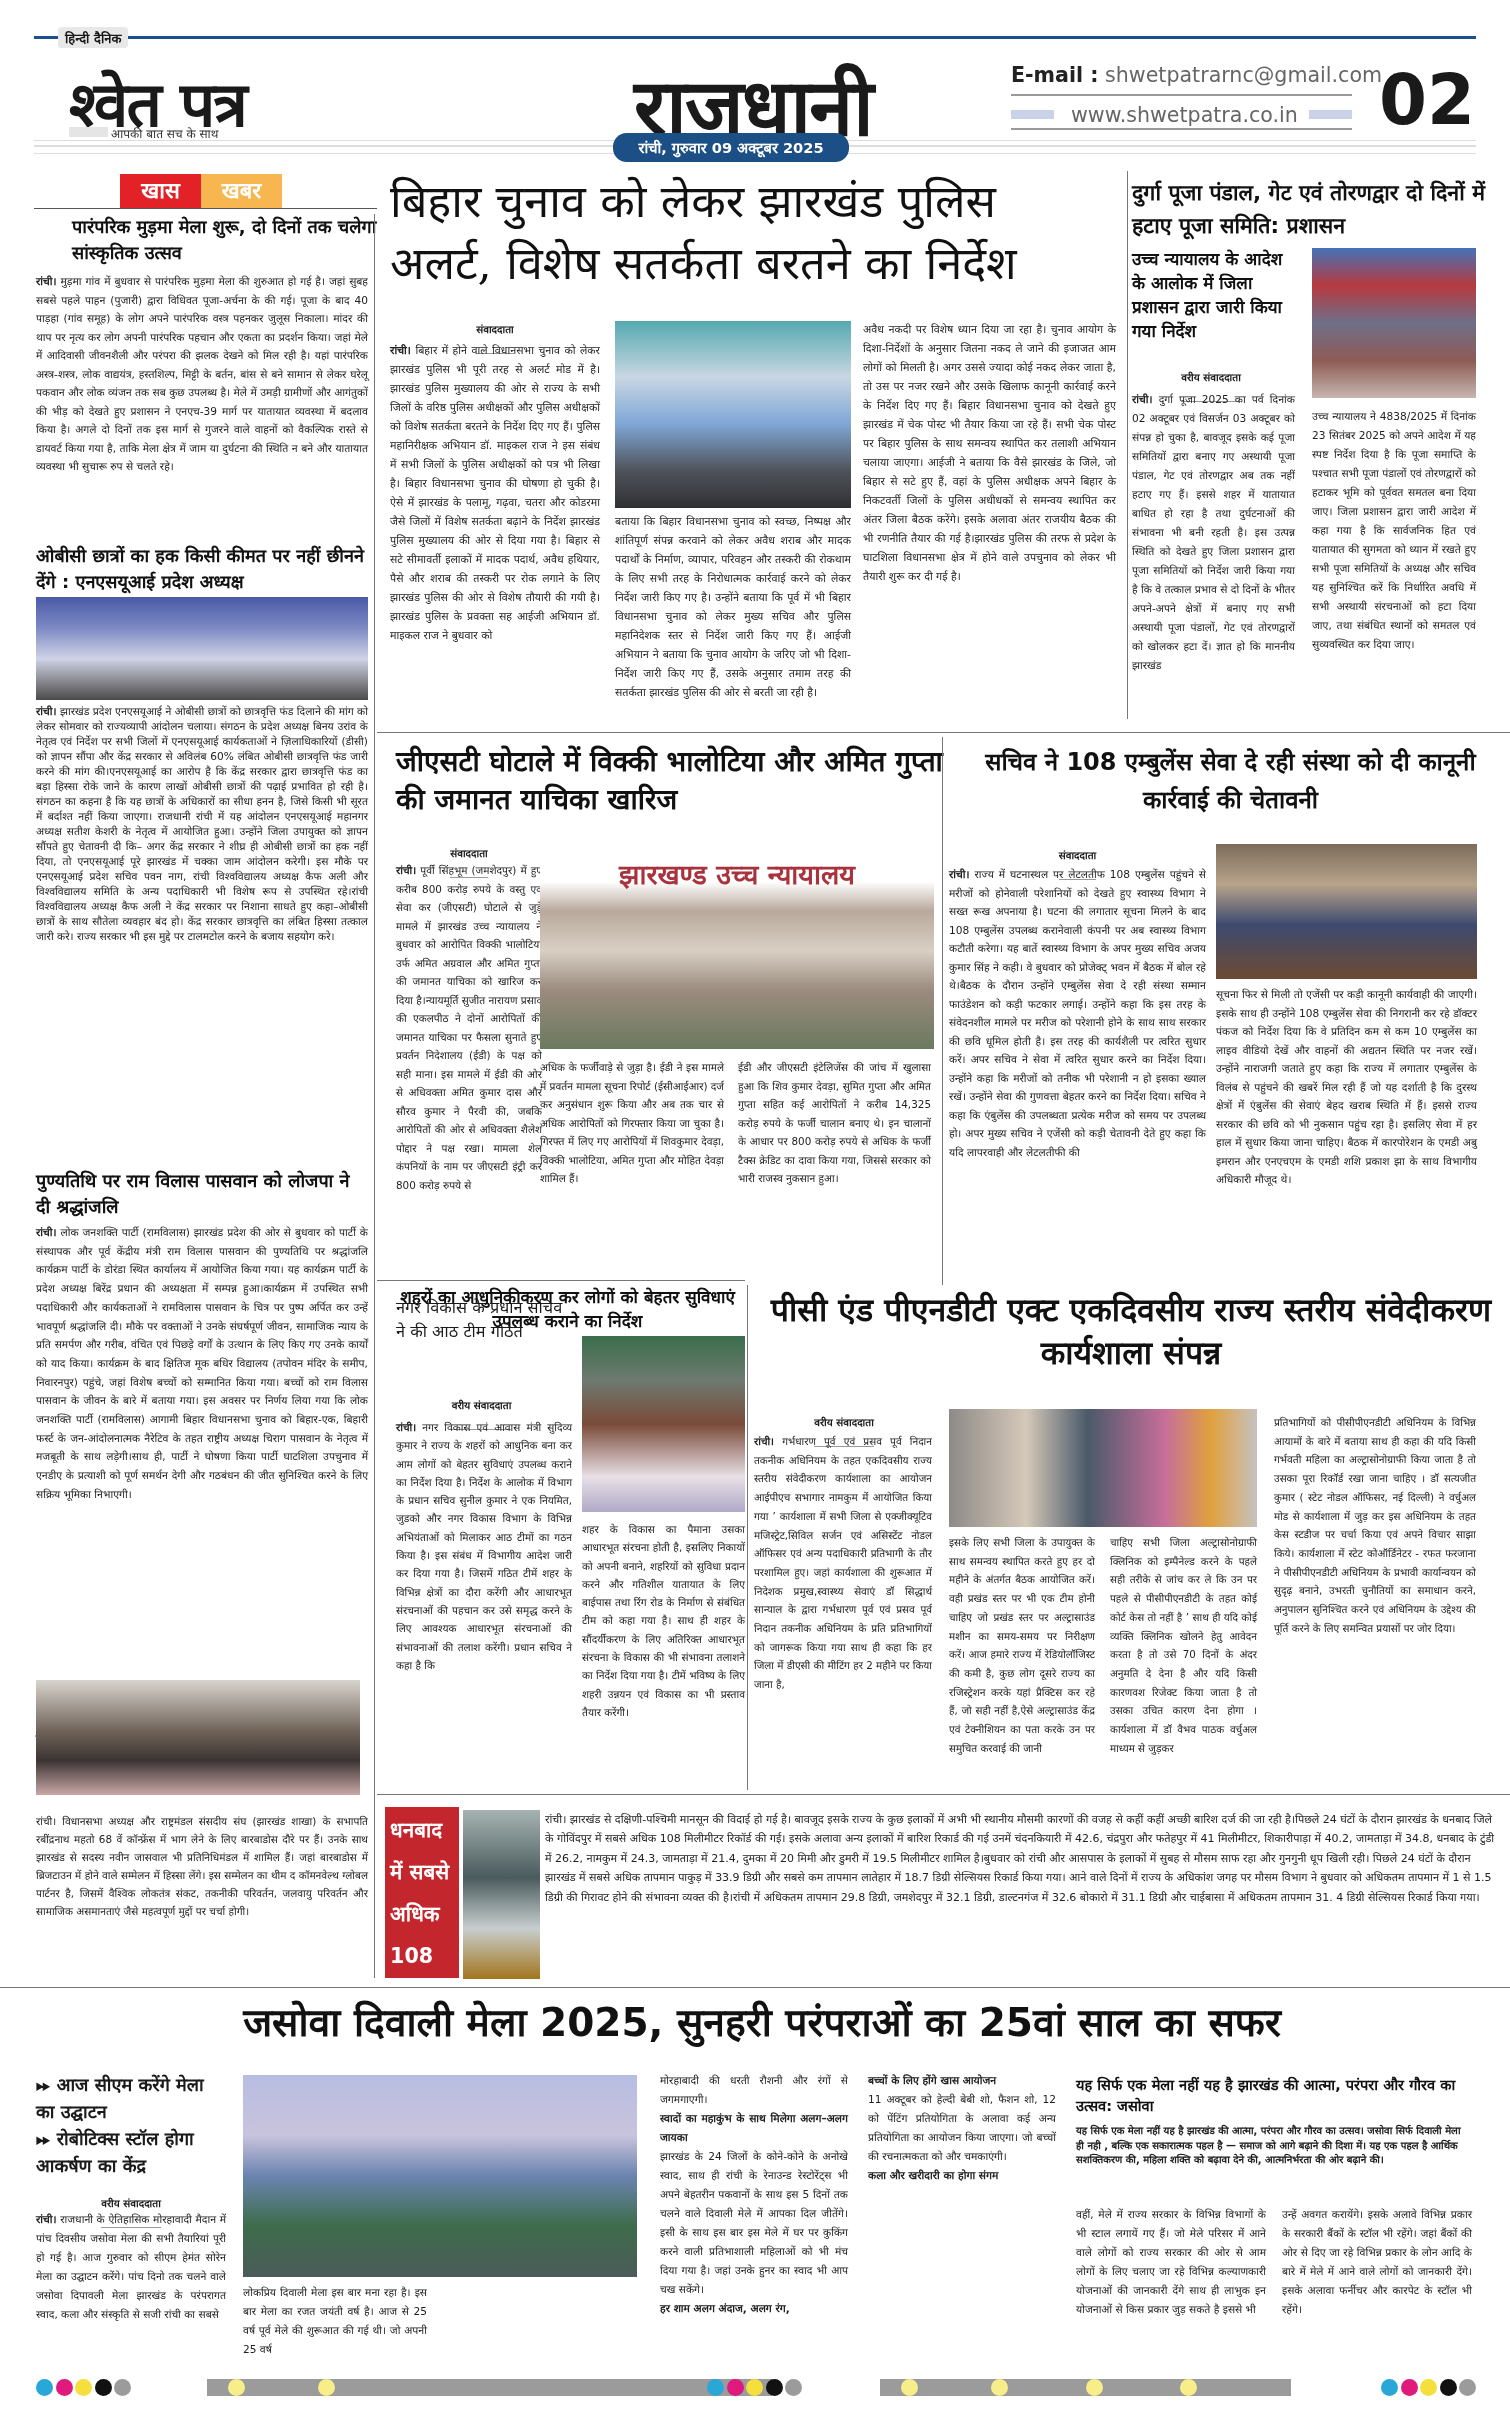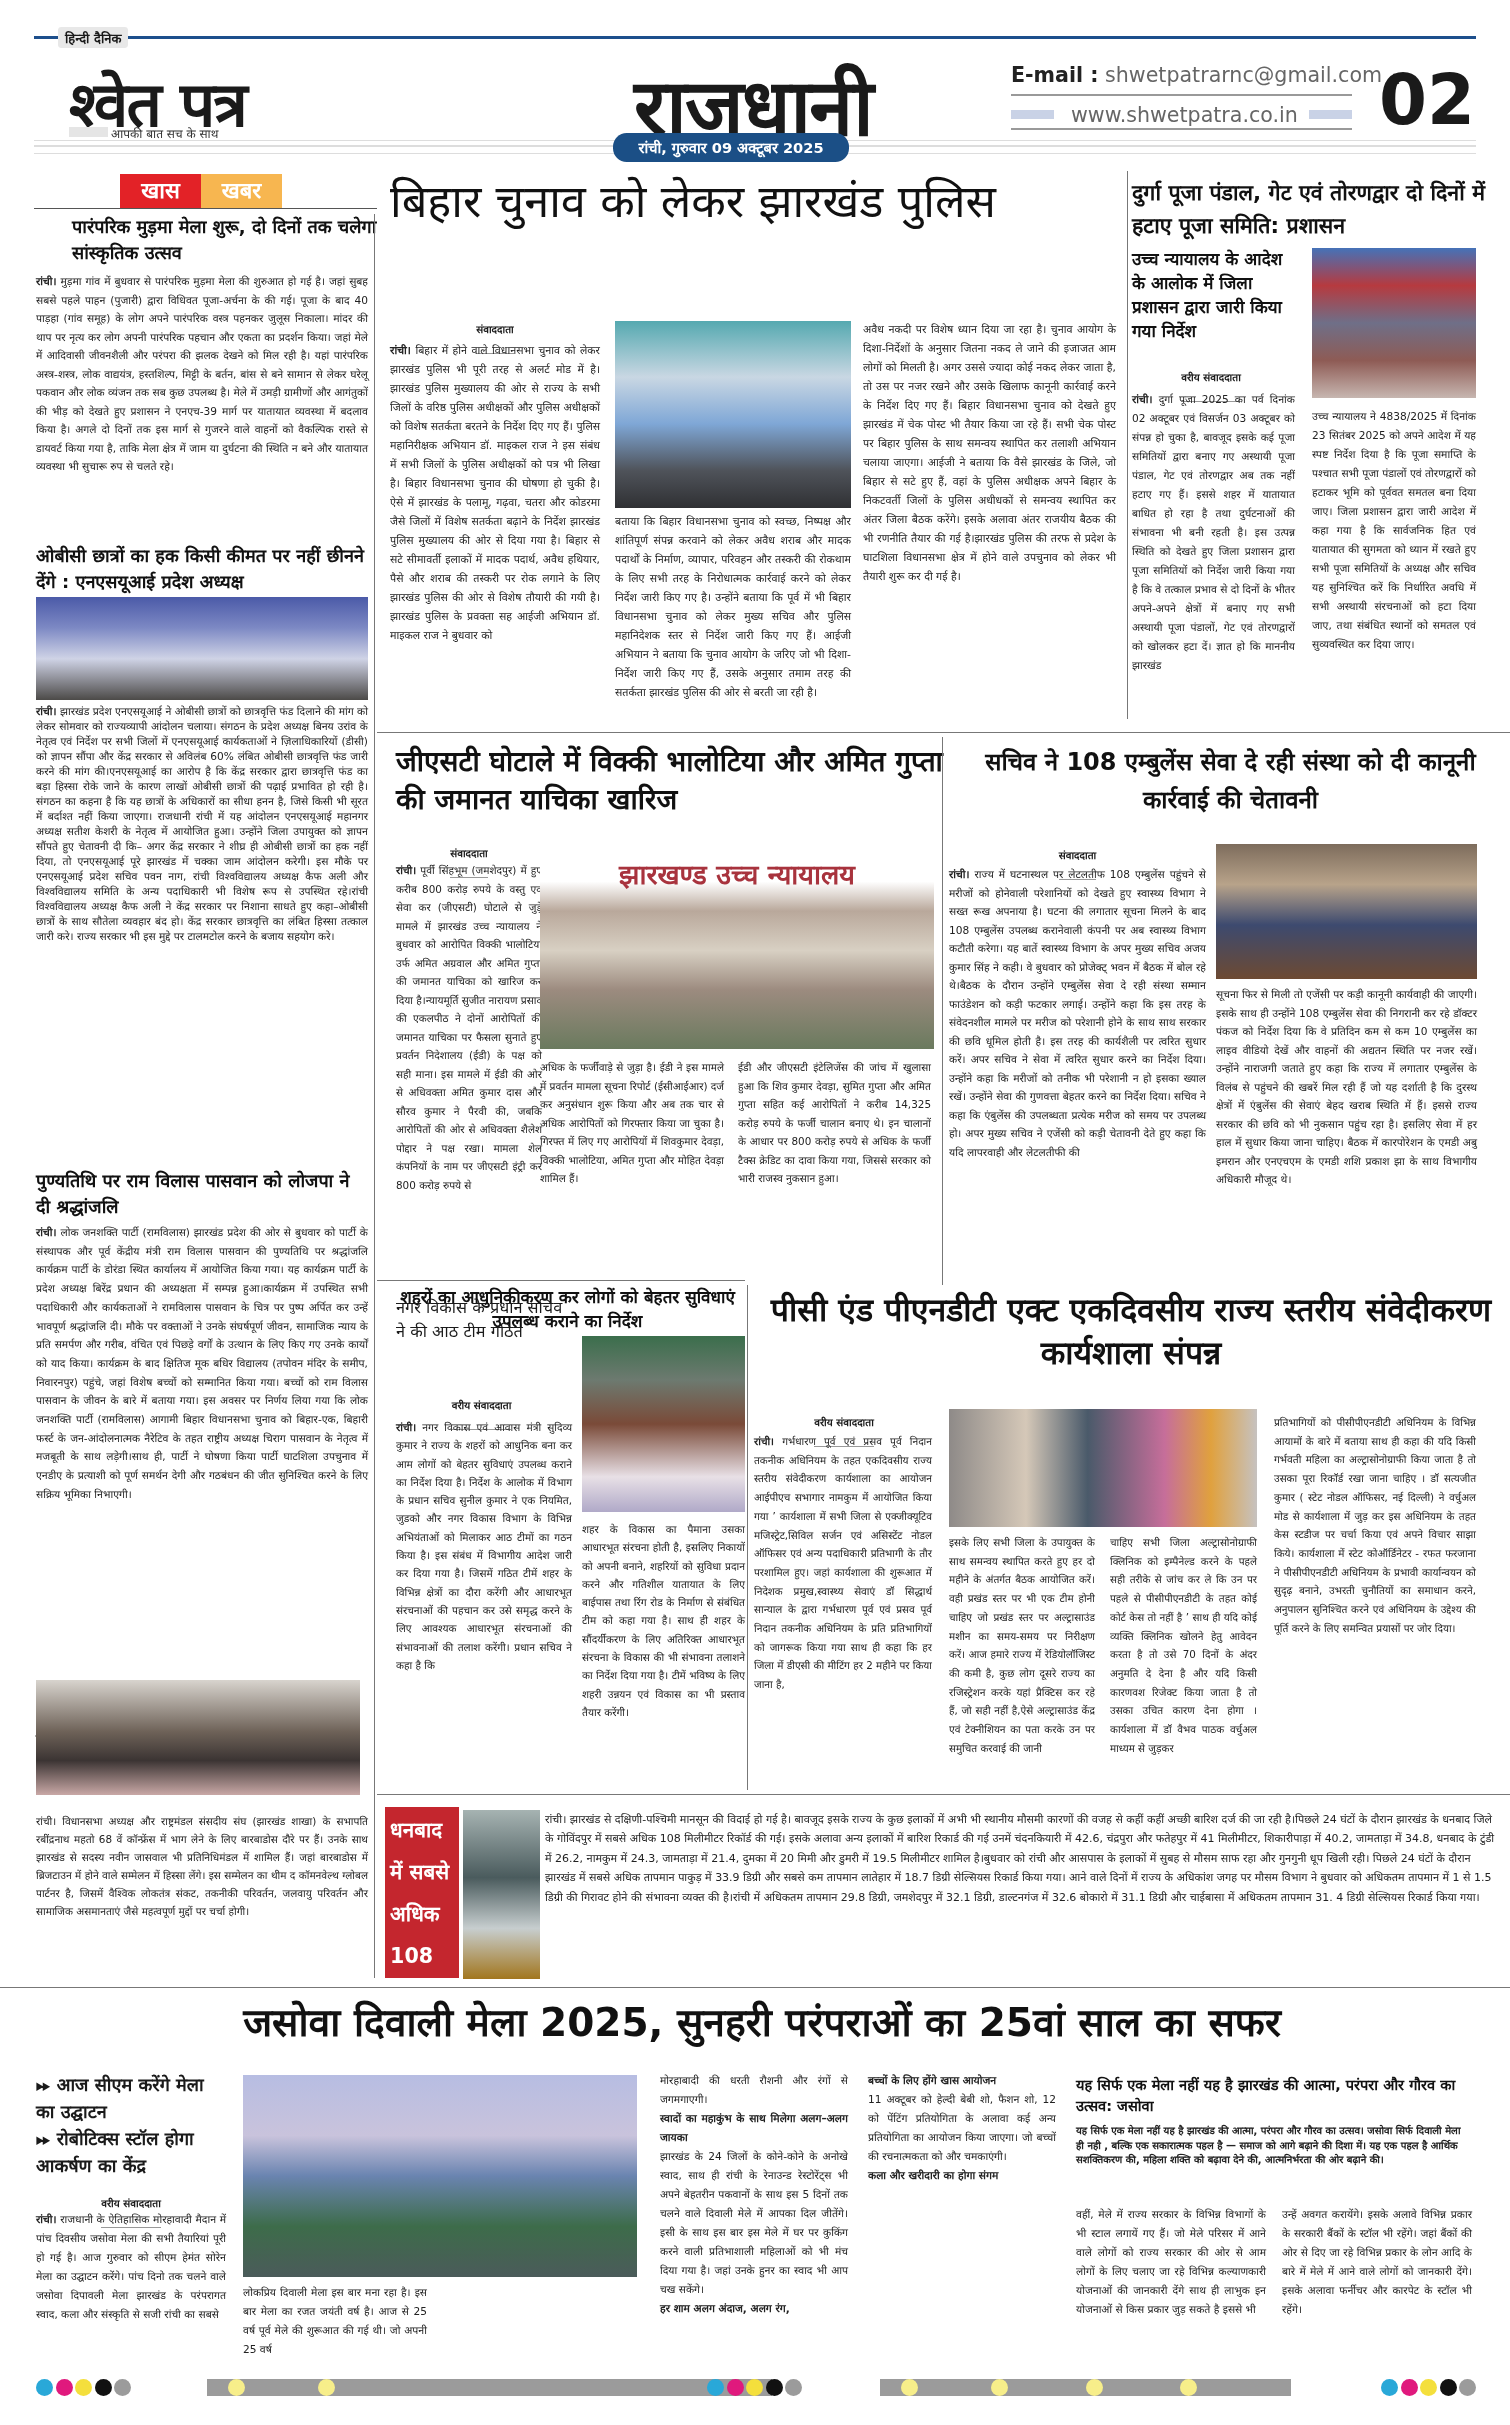--- a/index.html
+++ b/index.html
@@ -84,20 +84,21 @@
 <div class="abs body-text" style="left:36px;top:1223px;width:332px;font-size:10.6px;line-height:18.7px;"><b>रांची।</b> <span>लोक जनशक्ति पार्टी (रामविलास) झारखंड प्रदेश की ओर से बुधवार को पार्टी के संस्थापक और पूर्व केंद्रीय मंत्री राम विलास पासवान की पुण्यतिथि पर श्रद्धांजलि कार्यक्रम पार्टी के डोरंडा स्थित कार्यालय में आयोजित किया गया। यह कार्यक्रम पार्टी के प्रदेश अध्यक्ष बिरेंद्र प्रधान की अध्यक्षता में सम्पन्न हुआ।कार्यक्रम में उपस्थित सभी पदाधिकारी और कार्यकताओं ने रामविलास पासवान के चित्र पर पुष्प अर्पित कर उन्हें भावपूर्ण श्रद्धांजलि दी। मौके पर वक्ताओं ने उनके संघर्षपूर्ण जीवन, सामाजिक न्याय के प्रति समर्पण और गरीब, वंचित एवं पिछड़े वर्गों के उत्थान के लिए किए गए उनके कार्यों को याद किया। कार्यक्रम के बाद क्षितिज मूक बधिर विद्यालय (तपोवन मंदिर के समीप, निवारनपुर) पहुंचे, जहां विशेष बच्चों को सम्मानित किया गया। बच्चों को राम विलास पासवान के जीवन के बारे में बताया गया। इस अवसर पर निर्णय लिया गया कि लोक जनशक्ति पार्टी (रामविलास) आगामी बिहार विधानसभा चुनाव को बिहार-एक, बिहारी फर्स्ट के जन-आंदोलनात्मक नैरेटिव के तहत राष्ट्रीय अध्यक्ष चिराग पासवान के नेतृत्व में मजबूती के साथ लड़ेगी।साथ ही, पार्टी ने घोषणा किया पार्टी घाटशिला उपचुनाव में एनडीए के प्रत्याशी को पूर्ण समर्थन देगी और गठबंधन की जीत सुनिश्चित करने के लिए सक्रिय भूमिका निभाएगी।</span></div>
 
 <div class="abs head-bold" style="left:36px;top:1728px;width:334px;font-size:17px;line-height:24px;">विधानसभा अध्यक्ष बारबाडोस के दौरे पर</div>
 <div class="abs photo" style="left:36px;top:1680px;width:324px;height:115px;background:linear-gradient(180deg,#d8d4ce 0%,#6e6258 45%,#3b3433 70%,#c9a8a6 100%);"></div>
 <div class="abs body-text" style="left:36px;top:1812px;width:332px;font-size:10.4px;line-height:18px;">रांची। विधानसभा अध्यक्ष और राष्ट्रमंडल संसदीय संघ (झारखंड शाखा) के सभापति रबींद्रनाथ महतो 68 वें कॉन्फ्रेंस में भाग लेने के लिए बारबाडोस दौरे पर हैं। उनके साथ झारखंड से सदस्य नवीन जासवाल भी प्रतिनिधिमंडल में शामिल हैं। जहां बारबाडोस में ब्रिजटाउन में होने वाले सम्मेलन में हिस्सा लेंगे। इस सम्मेलन का थीम द कॉमनवेल्थ ग्लोबल पार्टनर है, जिसमें वैश्विक लोकतंत्र संकट, तकनीकी परिवर्तन, जलवायु परिवर्तन और सामाजिक असमानताएं जैसे महत्वपूर्ण मुद्दों पर चर्चा होगी।</div>
 
 <div class="rule-v" style="left:374px;top:214px;height:1764px;"></div>
 
 <div class="abs serif" style="left:390px;top:171px;width:737px;font-size:45px;line-height:62px;font-weight:normal;color:#111;">
   <div>बिहार चुनाव को लेकर झारखंड पुलिस</div>
+  <div>अलर्ट, विशेष सतर्कता बरतने का निर्देश</div>
 </div>
 <div class="abs" style="left:390px;top:320px;width:210px;text-align:center;"><span class="byline">संवाददाता</span></div>
 <div class="abs body-text" style="left:390px;top:341px;width:210px;font-size:10.8px;line-height:19px;"><span><b>रांची।</b> बिहार में होने वाले विधानसभा चुनाव को लेकर झारखंड पुलिस भी पूरी तरह से अलर्ट मोड में है। झारखंड पुलिस मुख्यालय की ओर से राज्य के सभी जिलों के वरिष्ठ पुलिस अधीक्षकों और पुलिस अधीक्षकों को विशेष सतर्कता बरतने के निर्देश दिए गए हैं। पुलिस महानिरीक्षक अभियान डॉ. माइकल राज ने इस संबंध में सभी जिलों के पुलिस अधीक्षकों को पत्र भी लिखा है। बिहार विधानसभा चुनाव की घोषणा हो चुकी है। ऐसे में झारखंड के पलामू, गढ़वा, चतरा और कोडरमा जैसे जिलों में विशेष सतर्कता बढ़ाने के निर्देश झारखंड पुलिस मुख्यालय की ओर से दिया गया है। बिहार से सटे सीमावर्ती इलाकों में मादक पदार्थ, अवैध हथियार, पैसे और शराब की तस्करी पर रोक लगाने के लिए झारखंड पुलिस की ओर से विशेष तौयारी की गयी है। झारखंड पुलिस के प्रवक्ता सह आईजी अभियान डॉ. माइकल राज ने बुधवार को</span></div>
 <div class="abs photo" style="left:615px;top:321px;width:236px;height:187px;background:linear-gradient(180deg,#55a9b0 0%,#c9d7e3 30%,#7fa7d6 55%,#4f535a 80%,#2f3033 100%);"></div>
 <div class="abs body-text" style="left:615px;top:512px;width:236px;font-size:10.8px;line-height:19px;">बताया कि बिहार विधानसभा चुनाव को स्वच्छ, निष्पक्ष और शांतिपूर्ण संपन्न करवाने को लेकर अवैध शराब और मादक पदार्थों के निर्माण, व्यापार, परिवहन और तस्करी की रोकथाम के लिए सभी तरह के निरोधात्मक कार्रवाई करने को लेकर निर्देश जारी किए गए है। उन्होंने बताया कि पूर्व में भी बिहार विधानसभा चुनाव को लेकर मुख्य सचिव और पुलिस महानिदेशक स्तर से निर्देश जारी किए गए हैं। आईजी अभियान ने बताया कि चुनाव आयोग के जरिए जो भी दिशा-निर्देश जारी किए गए हैं, उसके अनुसार तमाम तरह की सतर्कता झारखंड पुलिस की ओर से बरती जा रही है।</div>
 <div class="abs body-text" style="left:863px;top:320px;width:253px;font-size:10.8px;line-height:19px;">अवैध नकदी पर विशेष ध्यान दिया जा रहा है। चुनाव आयोग के दिशा-निर्देशों के अनुसार जितना नकद ले जाने की इजाजत आम लोगों को मिलती है। अगर उससे ज्यादा कोई नकद लेकर जाता है, तो उस पर नजर रखने और उसके खिलाफ कानूनी कार्रवाई करने के निर्देश दिए गए हैं। बिहार विधानसभा चुनाव को देखते हुए झारखंड में चेक पोस्ट भी तैयार किया जा रहे हैं। सभी चेक पोस्ट पर बिहार पुलिस के साथ समन्वय स्थापित कर तलाशी अभियान चलाया जाएगा। आईजी ने बताया कि वैसे झारखंड के जिले, जो बिहार से सटे हुए हैं, वहां के पुलिस अधीक्षक अपने बिहार के निकटवर्ती जिलों के पुलिस अधीधकों से समन्वय स्थापित कर अंतर जिला बैठक करेंगे। इसके अलावा अंतर राजयीय बैठक की भी रणनीति तैयार की गई है।झारखंड पुलिस की तरफ से प्रदेश के घाटशिला विधानसभा क्षेत्र में होने वाले उपचुनाव को लेकर भी तैयारी शुरू कर दी गई है।</div>
 
 <div class="rule-v" style="left:1127px;top:171px;height:548px;"></div>
 
 <div class="abs head-bold" style="left:1132px;top:176px;width:368px;font-size:21.4px;line-height:33px;">दुर्गा पूजा पंडाल, गेट एवं तोरणद्वार दो दिनों में हटाए पूजा समिति: प्रशासन</div>

